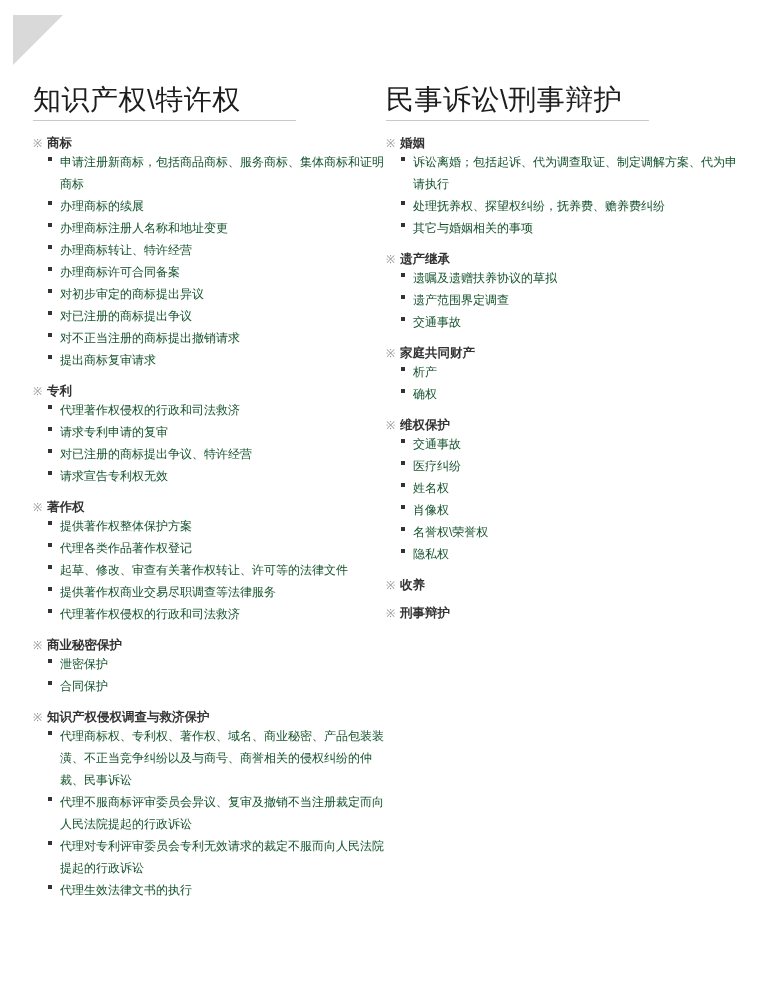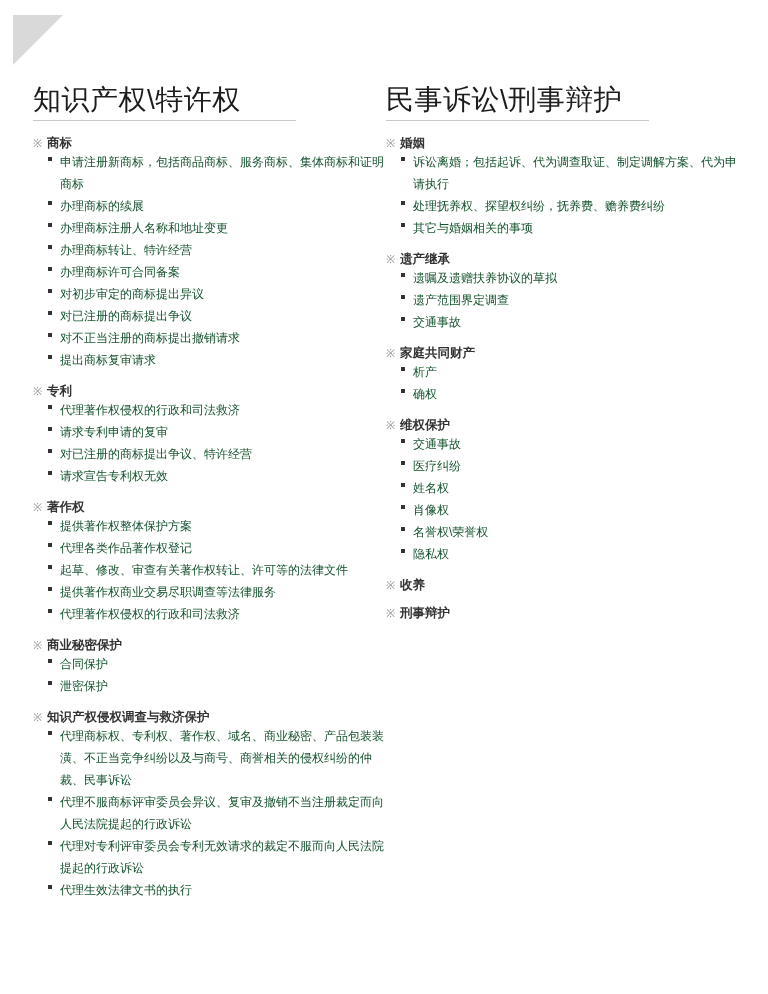--- a/index.html
+++ b/index.html
@@ -137,22 +137,22 @@
           <li class="item"><span class="sq"></span><span>代理著作权侵权的行政和司法救济</span></li>
         </ul>
       </div>
 
       <div class="section">
         <div class="sec-title">
           <span class="marker">※</span>
           <span>商业秘密保护</span>
         </div>
         <ul class="items">
+          <li class="item"><span class="sq"></span><span>泄密保护</span></li>
           <li class="item"><span class="sq"></span><span>合同保护</span></li>
-          <li class="item"><span class="sq"></span><span>泄密保护</span></li>
         </ul>
       </div>
 
       <div class="section">
         <div class="sec-title">
           <span class="marker">※</span>
           <span>知识产权侵权调查与救济保护</span>
         </div>
         <ul class="items">
           <li class="item"><span class="sq"></span><span>代理商标权、专利权、著作权、域名、商业秘密、产品包装装潢、不正当竞争纠纷以及与商号、商誉相关的侵权纠纷的仲裁、民事诉讼</span></li>

